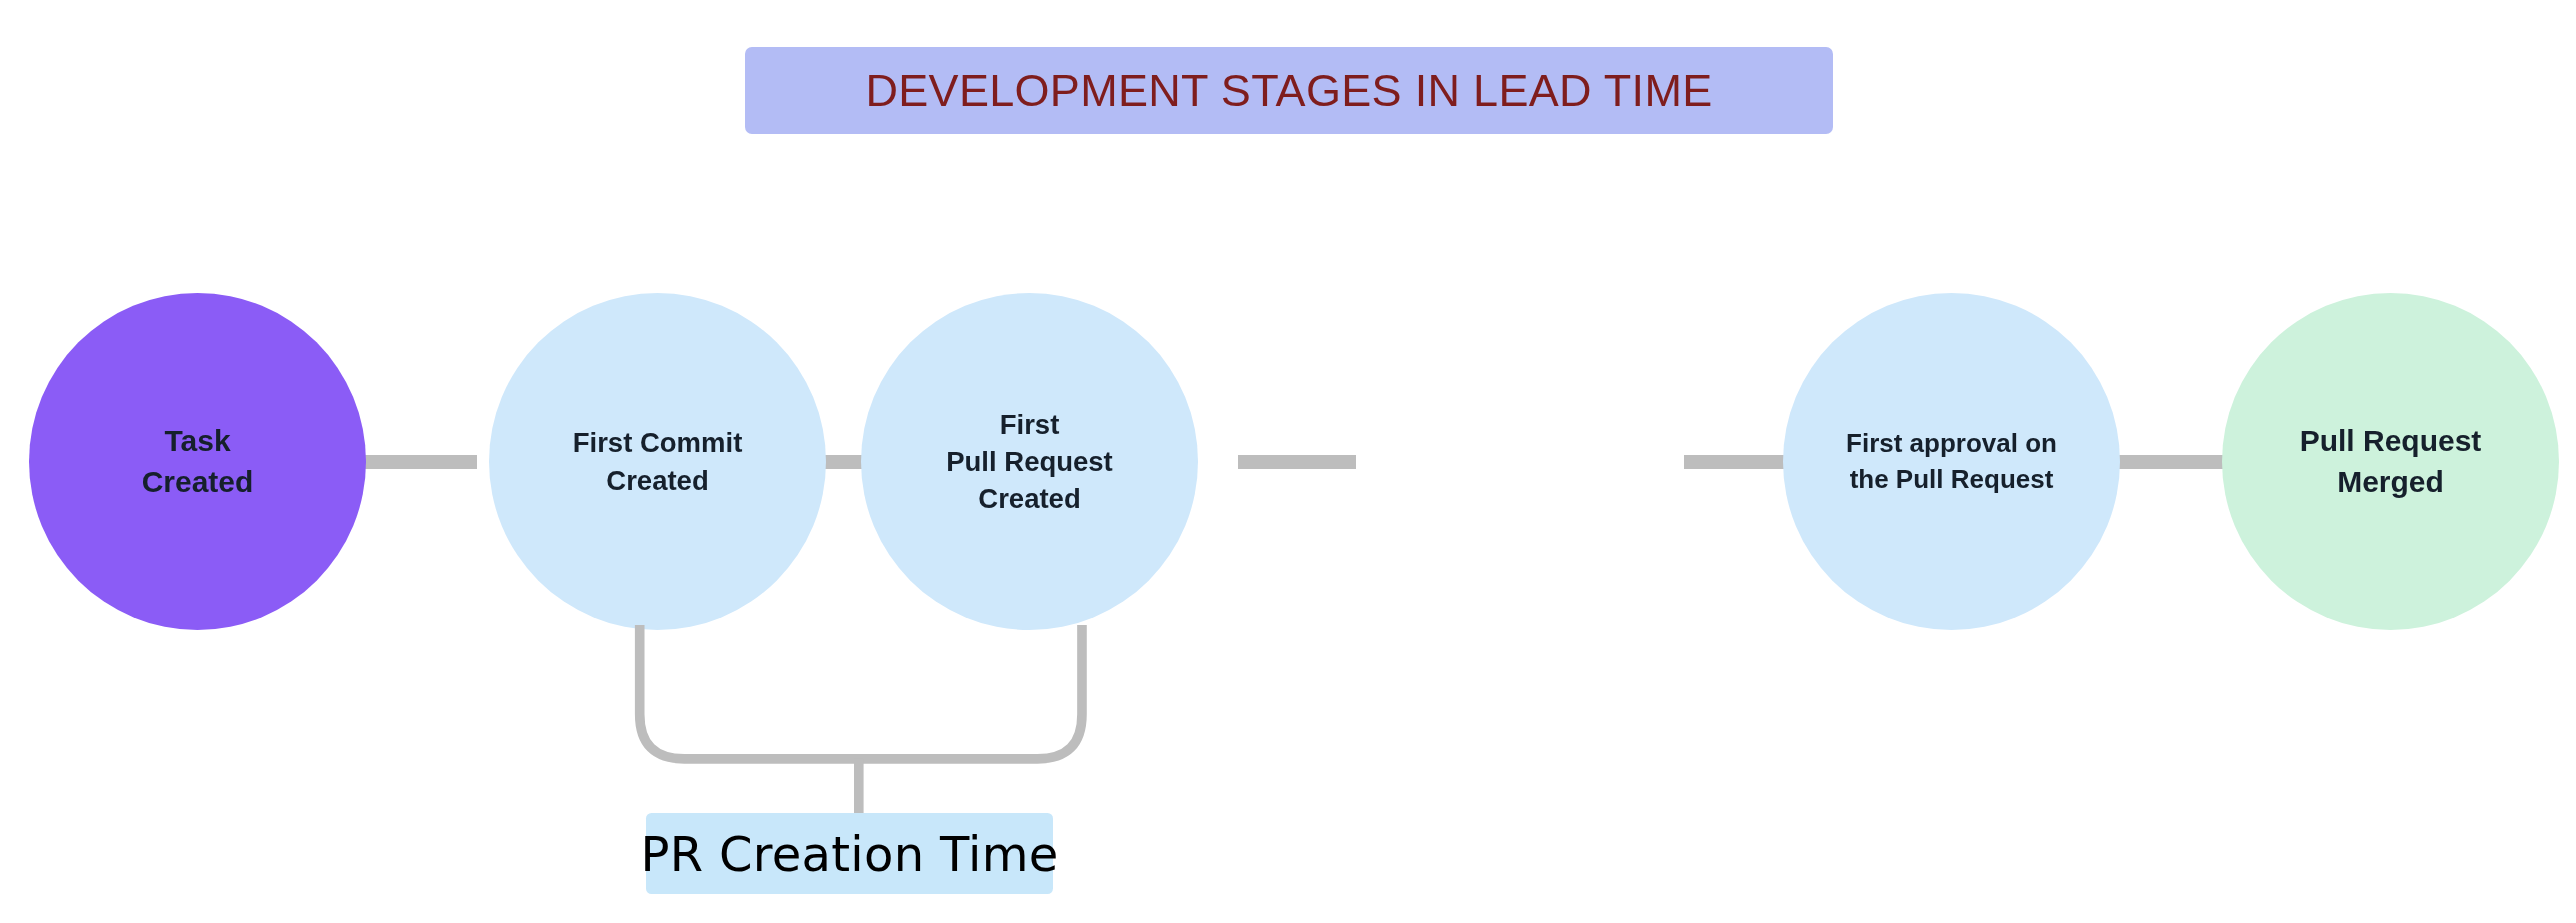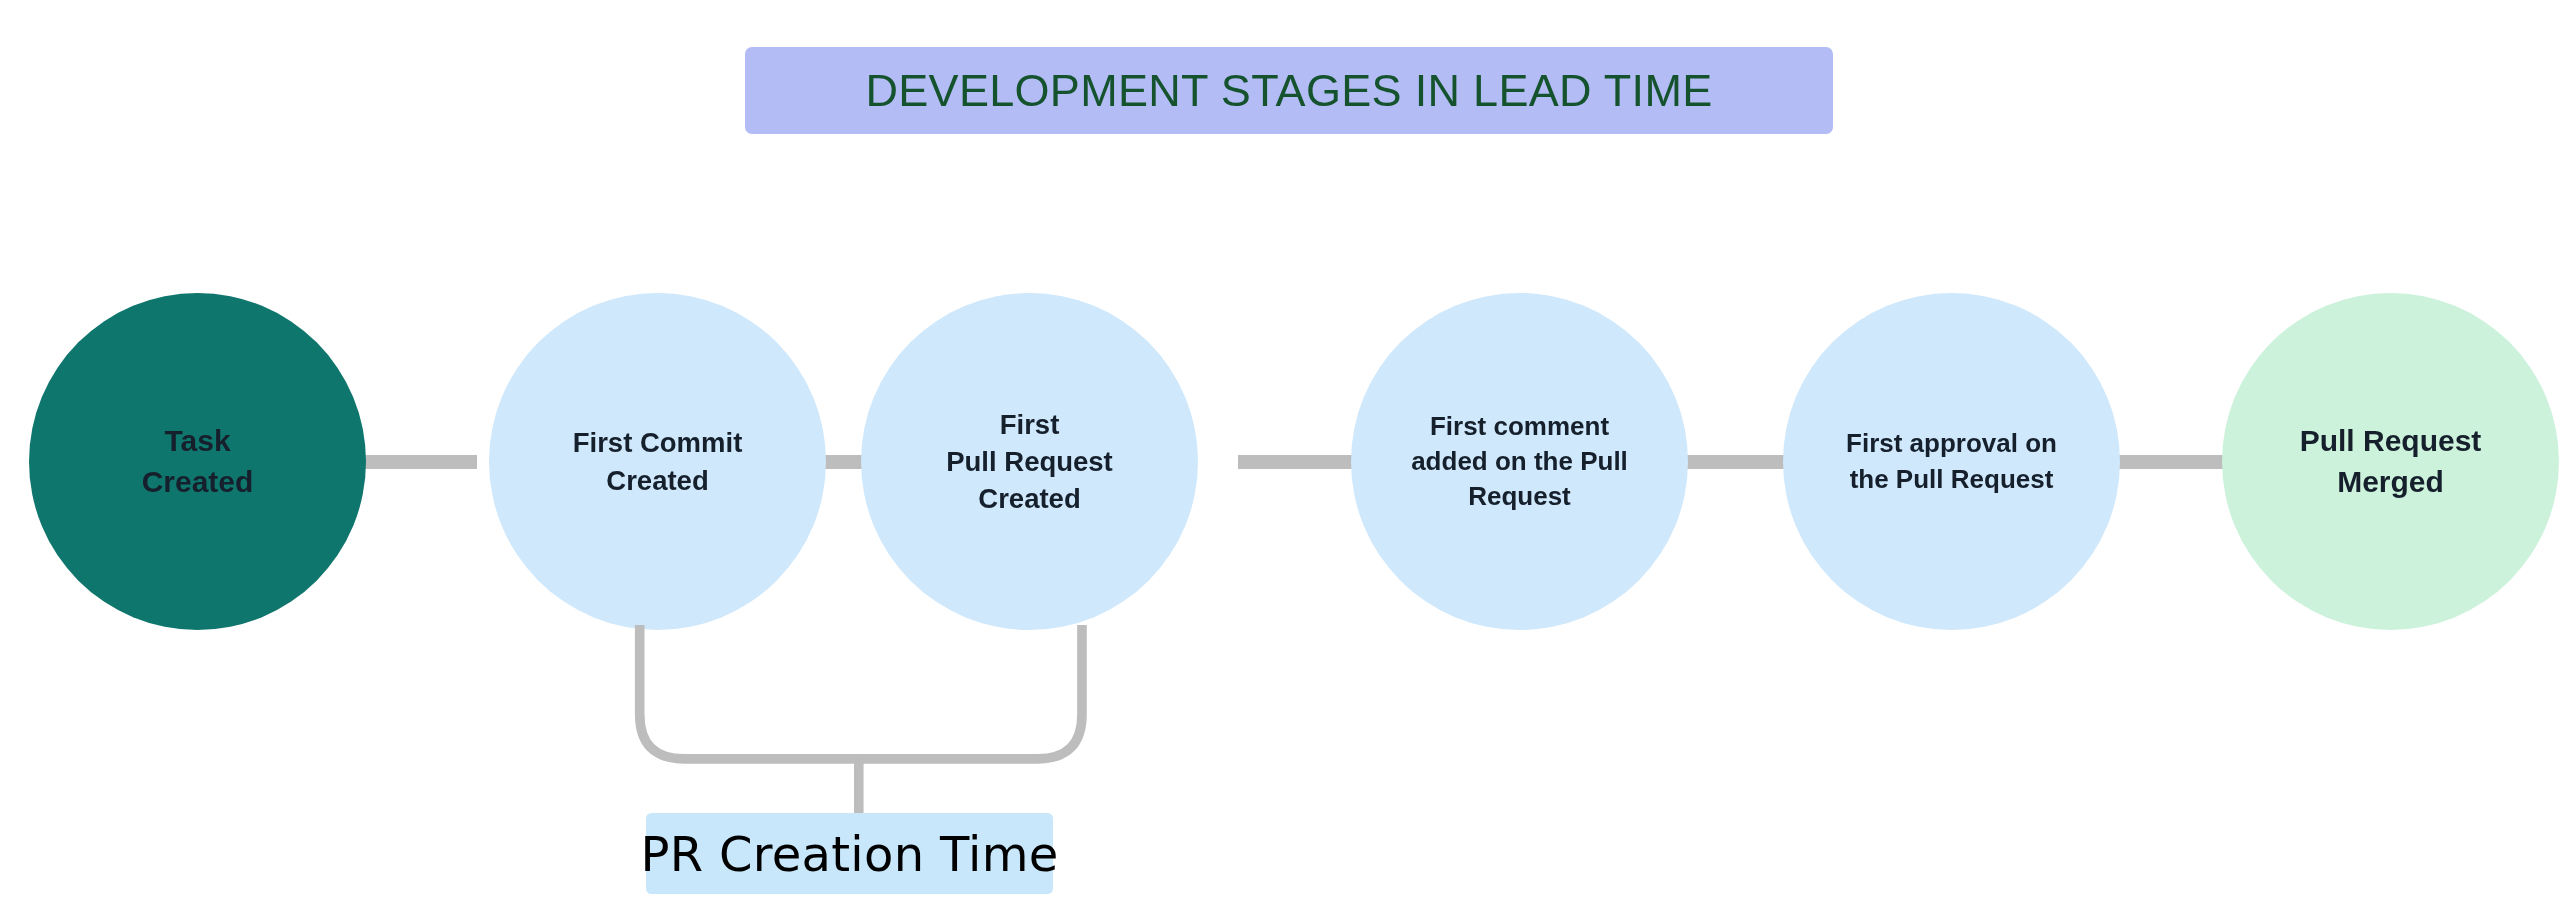--- a/index.html
+++ b/index.html
@@ -34,21 +34,21 @@
     border-radius: 6.9px;
     display: flex;
     align-items: center;
     justify-content: center;
     box-sizing: border-box;
   }
   .title-text {
     font-family: "Liberation Sans", sans-serif;
     font-size: 45px;
     font-weight: 400;
-    color: #14532d;
+    color: #7f1d1d;
     letter-spacing: 0.3px;
     white-space: nowrap;
     line-height: 1;
   }
 
   
   .connector {
     position: absolute;
     height: 13.7px;
     background: #bdbdbd;
@@ -69,21 +69,21 @@
   .node-label {
     font-family: "Liberation Sans", sans-serif;
     font-weight: 700;
     color: #16202c;
     text-align: center;
     line-height: 1.35;
     white-space: pre-line;
     padding: 0 4.1px;
     box-sizing: border-box;
   }
-  .node.pink  { background: #0f766e; }
+  .node.pink  { background: #8b5cf6; }
   .node.blue  { background: #cfe8fb; }
   .node.green { background: #cdf2dc; }
 
   .size-lg  { font-size: 30px; }
   .size-md  { font-size: 27.5px; }
   .size-sm  { font-size: 26px; }
 
   
   .bracket-svg {
     position: absolute;
@@ -142,25 +142,20 @@
     <span class="node-label size-md">First Commit
 Created</span>
   </div>
 
   <div class="node blue" style="left:861px;">
     <span class="node-label size-md">First
 Pull Request
 Created</span>
   </div>
 
-  <div class="node blue" style="left:1351px;">
-    <span class="node-label size-sm" style="width:357px;">First comment
-added on the Pull
-Request</span>
-  </div>
 
   <div class="node blue" style="left:1783px;">
     <span class="node-label size-sm" style="width:357px;">First approval on
 the Pull Request</span>
   </div>
 
   <div class="node green" style="left:2222px;">
     <span class="node-label size-lg">Pull Request
 Merged</span>
   </div>

